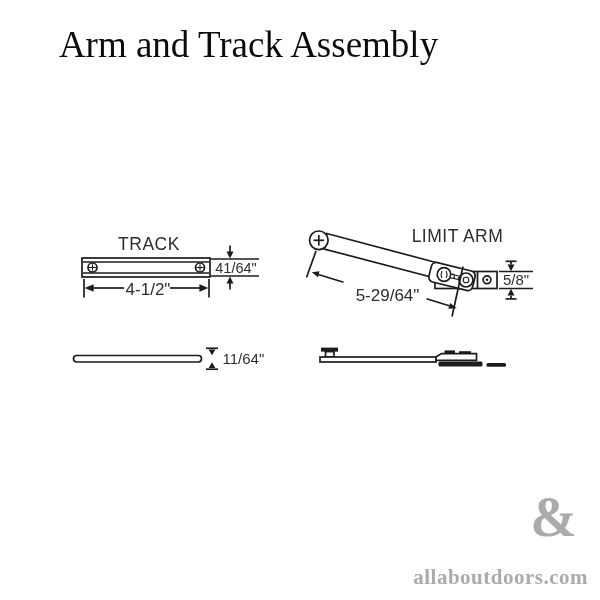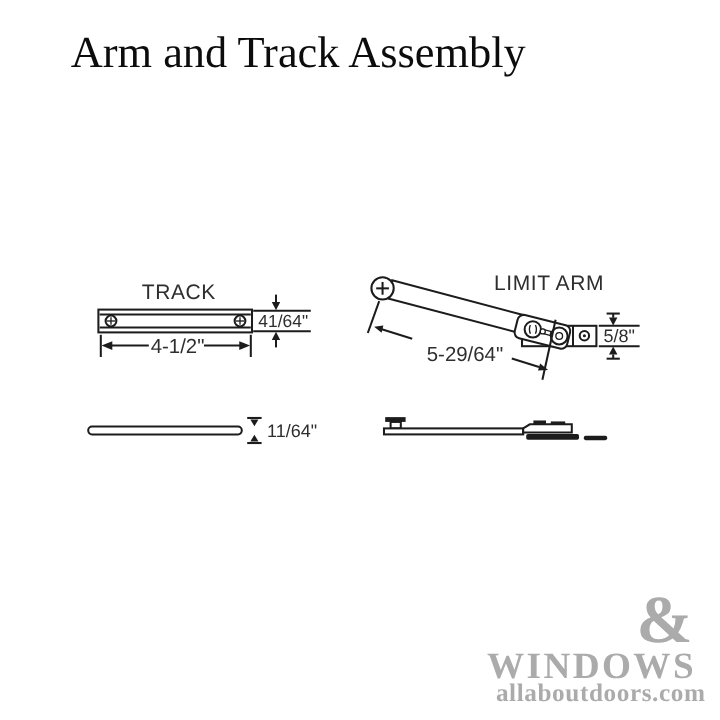--- a/index.html
+++ b/index.html
@@ -161,17 +161,16 @@
       <path class="fw" d="M 436,357 L 441.5,353.6 L 476.5,353.6 L 476.5,360.4 L 436,360.4 Z"></path>
       <rect class="solid" x="444.5" y="350.4" width="10.5" height="3.3"></rect>
       <rect class="solid" x="459" y="351.2" width="12" height="2.6"></rect>
       <rect class="solid" x="438.5" y="361.6" width="44" height="4.9" rx="1.5"></rect>
       <rect class="solid" x="486.5" y="363.1" width="19.5" height="3.7" rx="1.5"></rect>
     </g>
   </svg>
 
   <div class="watermark">
     <span class="wm-amp">&amp;</span>
-    <span class="wm-l3">WINDOWS</span>
     <span class="wm-url">allaboutdoors.com</span>
   </div>
 
 </div>
 
 </body></html>

